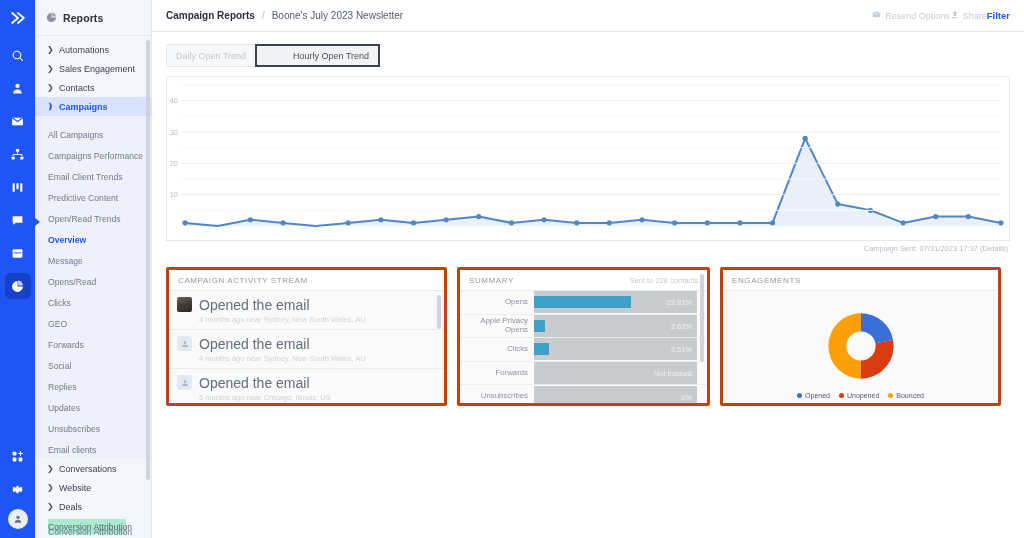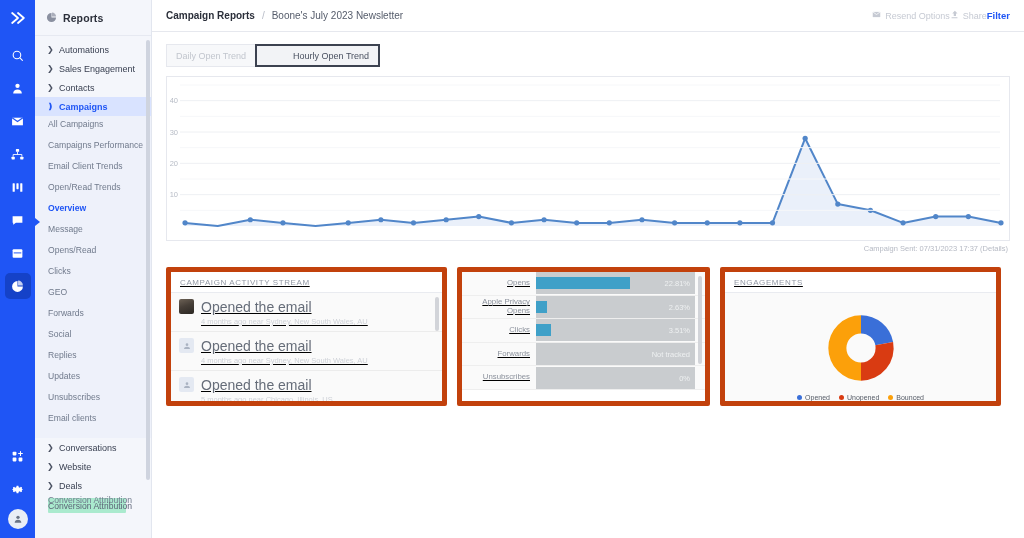--- a/index.html
+++ b/index.html
@@ -72,21 +72,21 @@
     font-size: 9px; color: #3a4152; cursor: pointer;
   }
   .sb-group .chev { font-size: 8px; color: #4b5263; width: 6px; }
   .sb-group.open { background: #d9e3ff; color: #1f55f5; font-weight: bold; }
   .sb-group.open .chev { color: #1f55f5; }
   .sb-sub {
     background: #eef1fa;
     padding: 3px 0 4px 0;
   }
   .sb-item {
-    height: 21px; display: flex; align-items: flex-start;
+    height: 21px; display: flex; align-items: flex-end;
     padding-left: 13px; font-size: 8.6px; color: #707a8c; cursor: pointer;
   }
   .sb-item.active { color: #1f55f5; font-weight: bold; }
   .sb-item.highlight { position: relative; }
   .sb-item.highlight .hl {
     position: absolute; left: 13px; top: 3px;
     background: #9ae6c3; opacity: .82;
     height: 15px; width: 78px; border-radius: 1px;
     z-index: 0;
   }
@@ -142,23 +142,23 @@
   }
   .chart-inner { position: absolute; inset: 0; }
   .chart-sent {
     text-align: right; font-size: 7.5px; color: #b6bac4;
     margin-top: 3px; padding-right: 2px;
   }
 
   
   .panels { display: flex; gap: 10px; margin-top: 14px; }
   .panel {
-    border: 5px solid #c2410c; background: #fff;
+    border: 3px solid #c2410c; background: #fff;
     border-radius: 2px; overflow: hidden;
-    height: 139px; position: relative; text-decoration: underline;
+    height: 139px; position: relative;
   }
   .panel-head {
     height: 21px; display: flex; align-items: center;
     padding: 0 9px; border-bottom: 1px solid #e9ebf0; background: #fff;
   }
   .panel-title {
     font-size: 8px; color: #9298a4; letter-spacing: .6px;
   }
   .panel-meta { margin-left: auto; font-size: 7.5px; color: #c3c7d0; }
   .panel-body { height: 118px; background: #fafafa; position: relative; overflow: hidden; }
@@ -338,20 +338,23 @@
 
       <div class="sb-sub">
         <div class="sb-item">
             <span>All Campaigns</span>
           </div>
         <div class="sb-item">
             <span>Campaigns Performance</span>
           </div>
         <div class="sb-item">
             <span>Email Client Trends</span>
+          </div>
+        <div class="sb-item">
+            <span>Predictive Content</span>
           </div>
         <div class="sb-item">
             <span>Open/Read Trends</span>
           </div>
         <div class="sb-item active">
             <span>Overview</span>
           </div>
         <div class="sb-item">
             <span>Message</span>
           </div>
@@ -546,20 +549,24 @@
               </div>
               <div class="act-txt">
                 <span class="act-title">Opened the email</span>
               </div>
             </div>
             <div class="stream-sb"></div>
           </div>
         </div>
 
         <div class="panel panel-summary">
+          <div class="panel-head">
+            <span class="panel-title">SUMMARY</span>
+            <span class="panel-meta">Sent to 228 contacts</span>
+          </div>
           <div class="panel-body" id="summaryBody">
               <div class="sum-row">
                 <div class="sum-lbl">Opens</div>
                 <div class="sum-bar">
                   <div class="sum-fill" style="width: 59.306%;"></div>
                   <div class="sum-val">22.81%</div>
                 </div>
               </div>
               <div class="sum-row">
                 <div class="sum-lbl">Apple Privacy Opens</div>

